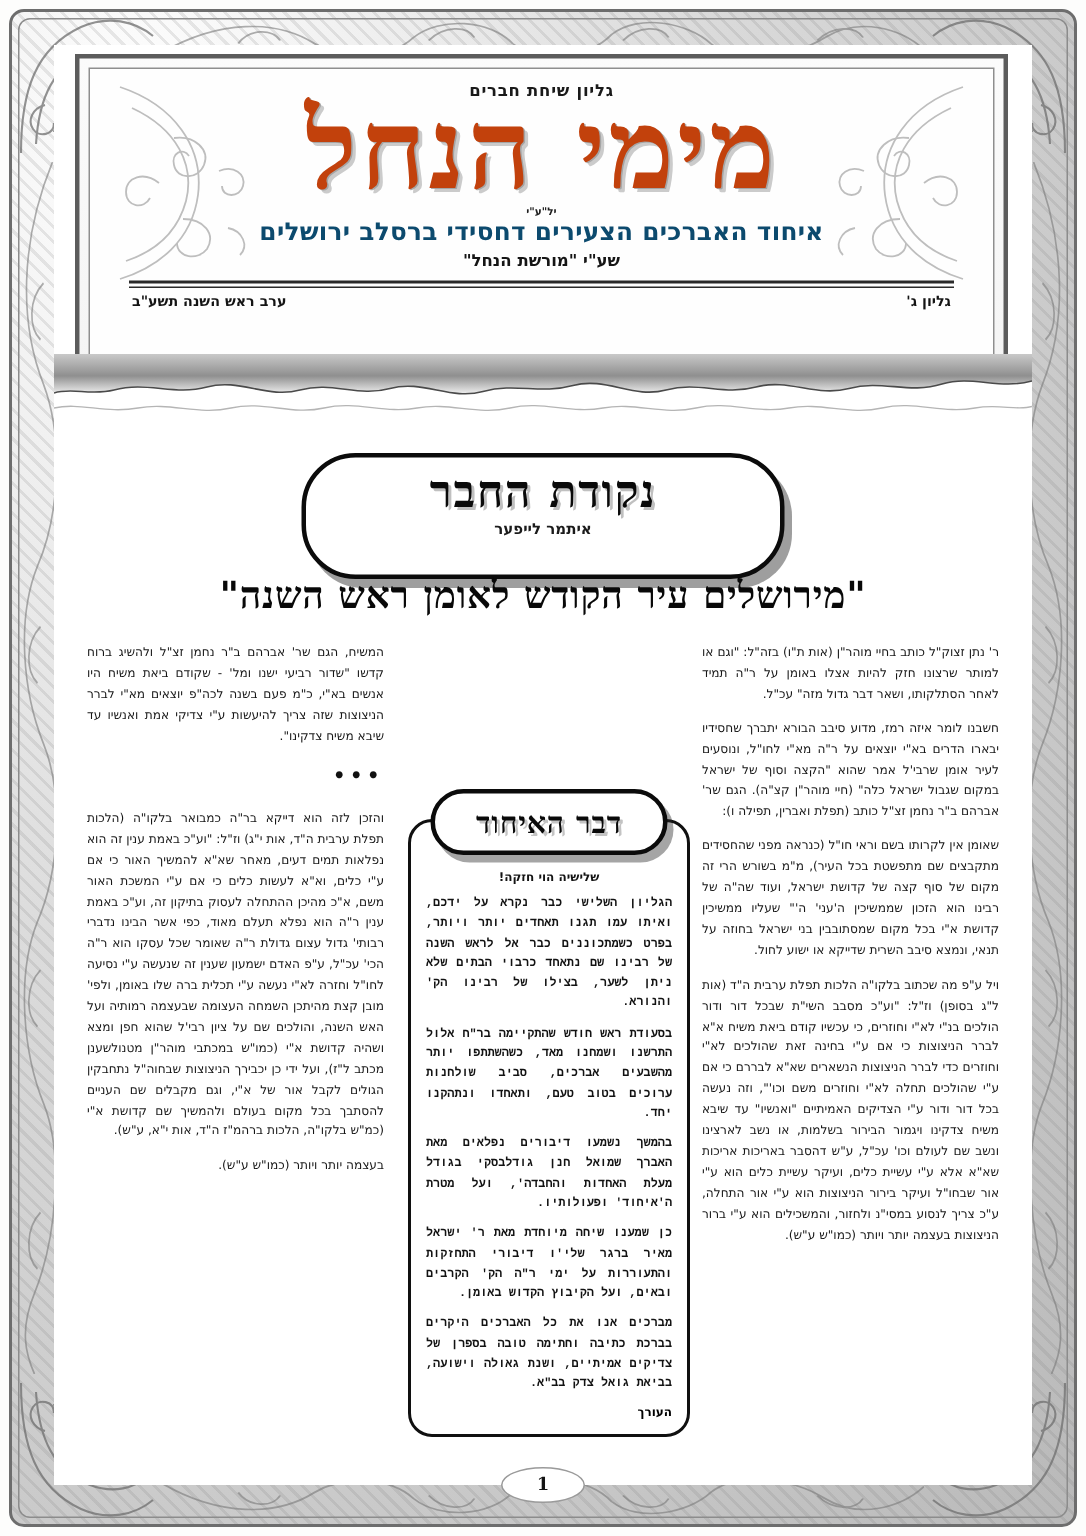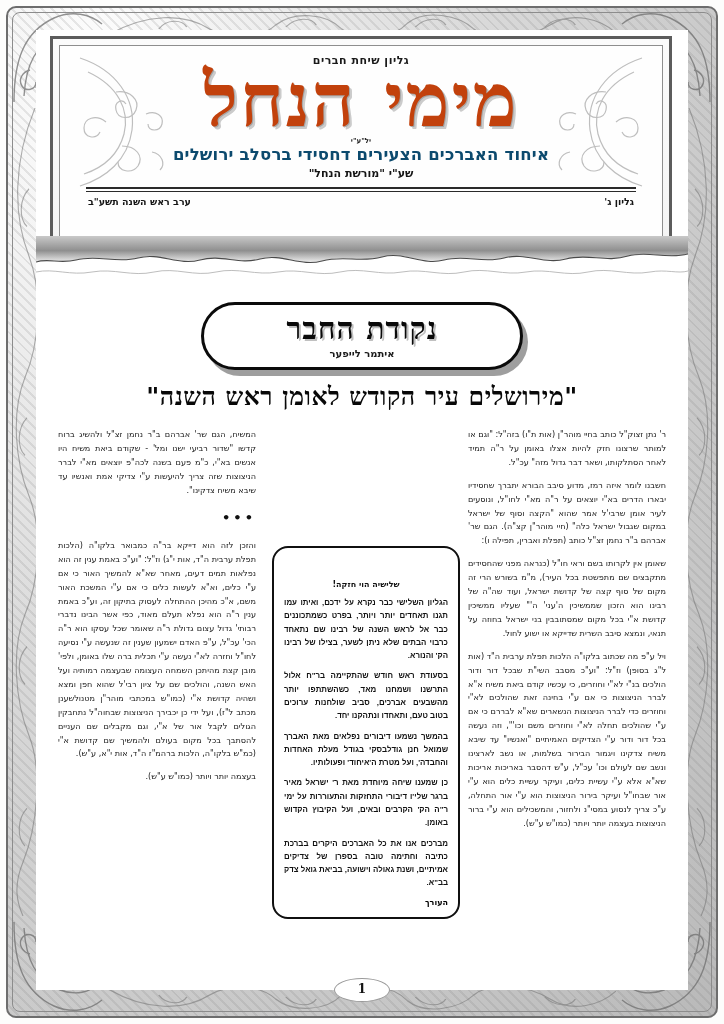--- a/index.html
+++ b/index.html
@@ -166,21 +166,21 @@
     left: 0; top: 206px;
     width: 652px; height: 52px;
     overflow: hidden;
   }
   .torn svg { display: block; width: 100%; height: 100%; }
 
   
   .pill {
     position: absolute;
     left: 165px; top: 272px;
-    width: 322px; height: 68px;
+    width: 322px; height: 84px;
     background: #ffffff;
     border: 3.5px solid #0b0b0b;
     border-radius: 36px;
     box-shadow: 5px 6px 0 rgba(40,40,40,.45);
     box-sizing: border-box;
     text-align: center;
   }
   .pill-title {
     font-family: "DejaVu Serif", serif;
     font-size: 30px;
@@ -273,21 +273,21 @@
     text-shadow: 2px 2px 0 rgba(155,155,155,.6);
   }
   .mid-sub {
     text-align: center;
     font-size: 8px;
     font-weight: 700;
     color: #141414;
     margin-bottom: 7px;
   }
   .mid-body {
-    font-family: Liberation Sans, sans-serif;
+    font-family: Liberation Mono, monospace;
     font-size: 7.9px;
     line-height: 1.68;
     color: #121212;
     text-align: justify;
     text-align-last: right;
     font-weight: 700;
   }
   .mid-body p { margin: 0 0 7px 0; }
   .mid-sign {
     margin-top: 8px;
@@ -518,20 +518,23 @@
       </div>
 
       <div class="col col-left">
         <p>המשיח, הגם שר' אברהם ב"ר נחמן זצ"ל ולהשיג ברוח קדשו "שדור רביעי ישנו ומל' - שקודם ביאת משיח היו אנשים בא"י, כ"מ פעם בשנה לכה"פ יוצאים מא"י לברר הניצוצות שזה צריך להיעשות ע"י צדיקי אמת ואנשיו עד שיבא משיח צדקינו".</p>
         <div class="sep-dots">•••</div>
         <p>והזכן לזה הוא דייקא בר"ה כמבואר בלקו"ה (הלכות תפלת ערבית ה"ד, אות י"ג) וז"ל: "וע"כ באמת ענין זה הוא נפלאות תמים דעים, מאחר שא"א להמשיך האור כי אם ע"י כלים, וא"א לעשות כלים כי אם ע"י המשכת האור משם, א"כ מהיכן ההתחלה לעסוק בתיקון זה, וע"כ באמת ענין ר"ה הוא נפלא תעלם מאוד, כפי אשר הבינו נדברי רבותי' גדול עצום גדולת ר"ה שאומר שכל עסקו הוא ר"ה הכי' עכ"ל, ע"פ האדם ישמעון שענין זה שנעשה ע"י נסיעה לחו"ל וחזרה לא"י נעשה ע"י תכלית ברה שלו באומן, ולפי' מובן קצת מהיתכן השמחה העצומה שבעצמה רמותיה ועל האש השנה, והולכים שם על ציון רבי'ל שהוא חפן ומצא ושהיה קדושת א"י (כמו"ש במכתבי מוהר"ן מטנולשענן מכתב ל"ז), ועל ידי כן יכבירך הניצוצות שבחוה"ל נתחבקין הגולים לקבל אור של א"י, וגם מקבלים שם העניים להסתבך בכל מקום בעולם ולהמשיך שם קדושת א"י (כמ"ש בלקו"ה, הלכות ברהמ"ז ה"ד, אות י"א, ע"ש).</p>
         <p>בעצמה יותר ויותר (כמו"ש ע"ש).</p>
       </div>
 
       <div class="mid-box">
+        <div class="mid-pill">
+          <div class="mid-pill-title">דבר האיחוד</div>
+        </div>
         <div class="mid-sub">שלישיה הוי חזקה!</div>
         <div class="mid-body">
           <p>הגליון השלישי כבר נקרא על ידכם, ואיתו עמו תגנו תאחדים יותר ויותר, בפרט כשמתכוננים כבר אל לראש השנה של רבינו שם נתאחד כרבוי הבתים שלא ניתן לשער, בצילו של רבינו הק' והנורא.</p>
           <p>בסעודת ראש חודש שהתקיימה בר"ח אלול התרשנו ושמחנו מאד, כשהשתתפו יותר מהשבעים אברכים, סביב שולחנות ערוכים בטוב טעם, ותאחדו ונתהקנו יחד.</p>
           <p>בהמשך נשמעו דיבורים נפלאים מאת האברך שמואל חנן גודלבסקי בגודל מעלת האחדות והחבדה', ועל מטרת ה'איחוד' ופעולותיו.</p>
           <p>כן שמענו שיחה מיוחדת מאת ר' ישראל מאיר ברגר שלי'ו דיבורי התחזקות והתעוררות על ימי ר"ה הק' הקרבים ובאים, ועל הקיבוץ הקדוש באומן.</p>
           <p>מברכים אנו את כל האברכים היקרים בברכת כתיבה וחתימה טובה בספרן של צדיקים אמיתיים, ושנת גאולה וישועה, בביאת גואל צדק בב"א.</p>
         </div>
         <div class="mid-sign">העורך</div>
       </div>

